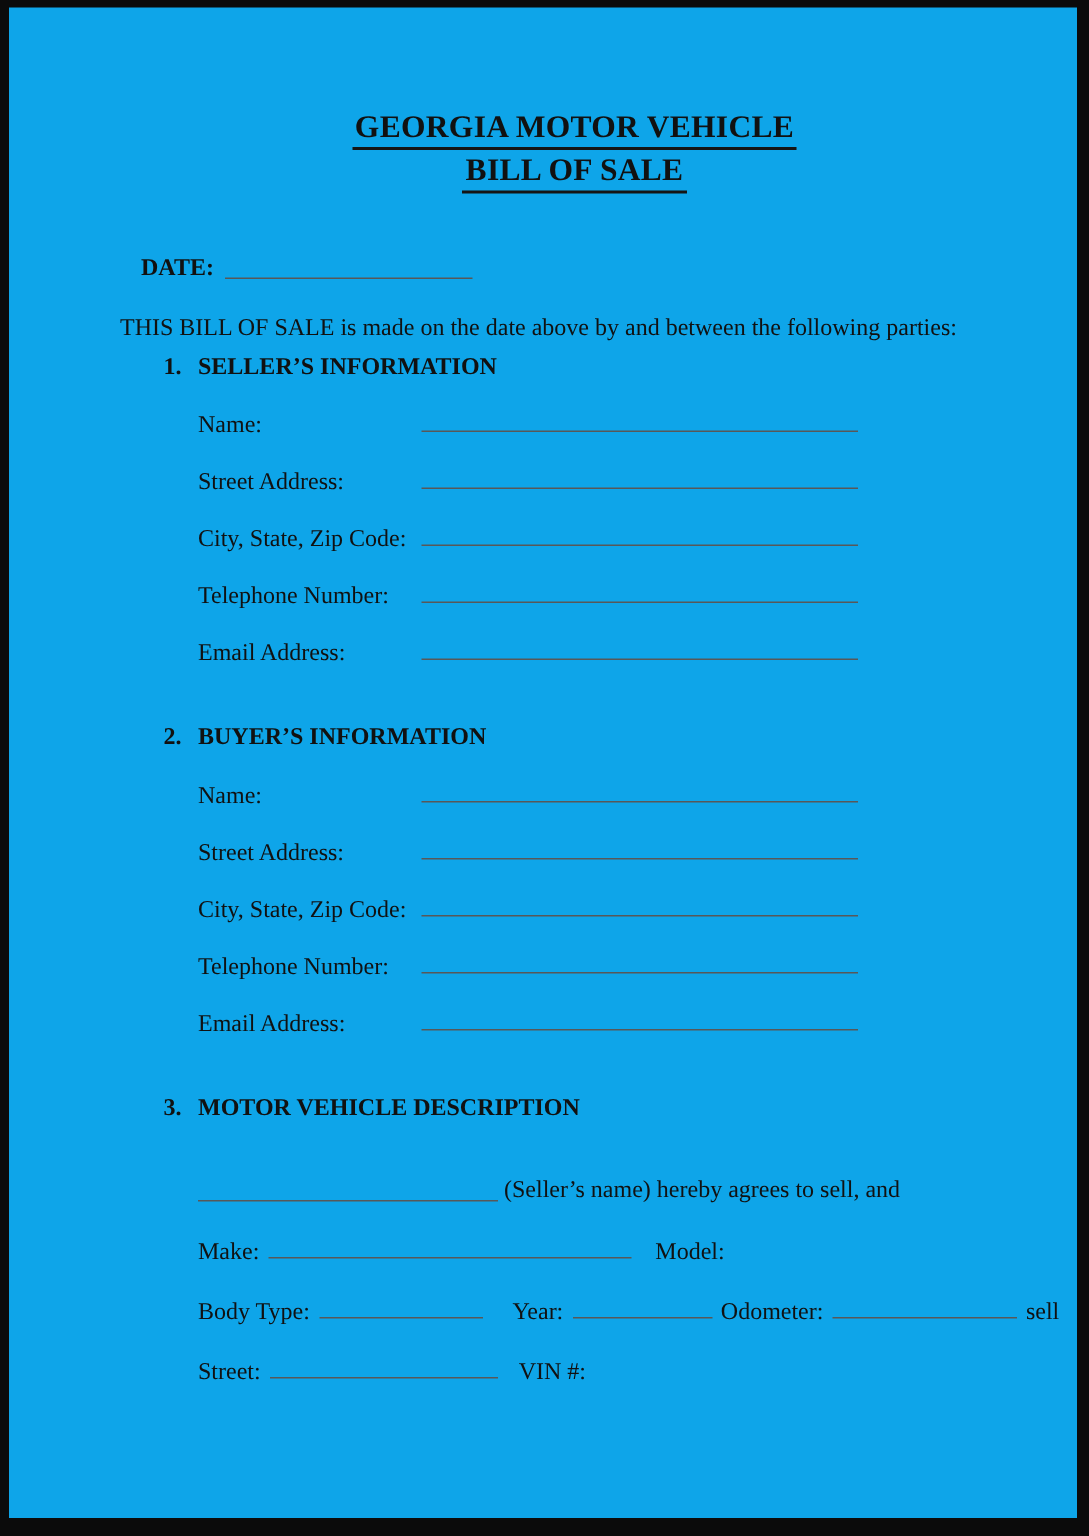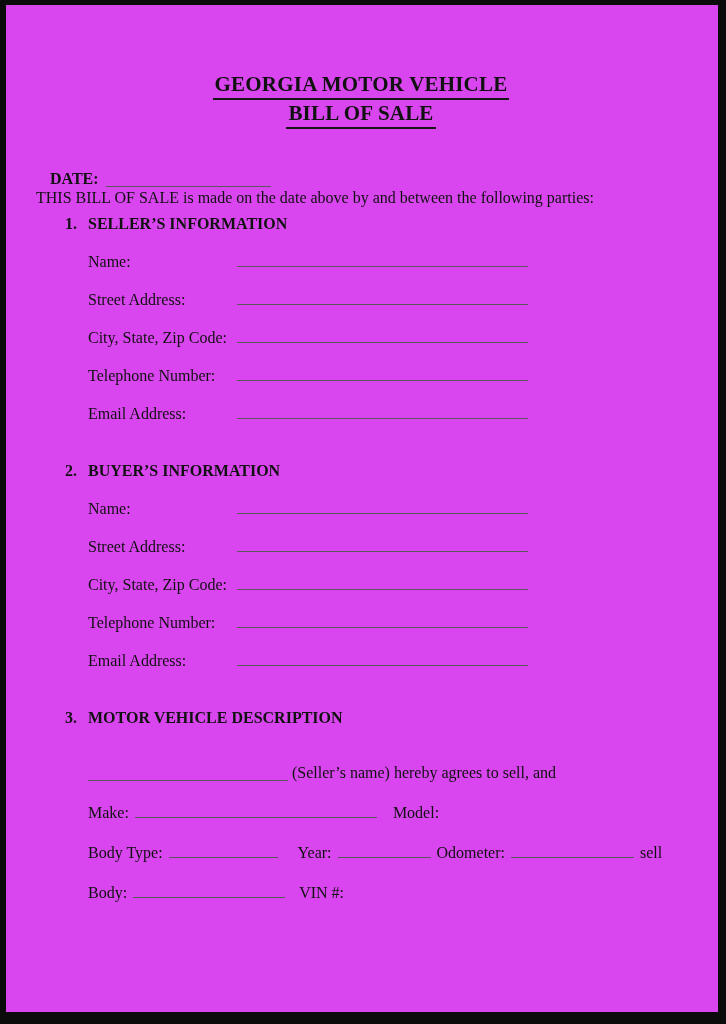--- a/index.html
+++ b/index.html
@@ -3,21 +3,22 @@
 <meta charset="utf-8">
 <style>
   * { margin:0; padding:0; box-sizing:border-box; }
   html,body { background:#ffffff; }
   body { width:726px; height:1024px; overflow:hidden; }
 
   .frame {
     width:726px; height:1024px;
     border-style:solid; border-color:#0b0b0b;
     border-width:5px 8px 12px 6px;
-    background:#d946ef;
+    background:#0ea5e9;
+    padding-left:44px;
   }
 
   .page {
     font-family:"Liberation Serif", serif;
     font-size:16px; line-height:19px;
     color:#111111;
     padding:66px 32px 0 30px;
     width:100%; height:100%;
   }
 
@@ -41,21 +42,21 @@
     border-bottom:1.5px solid #585858;
     vertical-align:baseline;
   }
   .w165 { width:165px; }
   .w200 { width:200px; }
 
   
   .date-row { margin-top:40px; }
   .bold { font-weight:bold;margin-left:14px; }
   .date-row .blank { margin-left:7px; }
-  .intro { }
+  .intro { margin-top:21px; }
 
   
   .sec { margin-top:38px; }
   .sec-first { margin-top:7px; }
   .sec-head { font-weight:bold; }
   .sec-num { display:inline-block; margin-left:29px; width:23px; }
   .sec-body { margin-left:52px; width:596px; }
 
   
   .frow {
@@ -181,21 +182,21 @@
           <span class="vlabel">Body Type:</span>
             <span class="blank vline lw109"></span>
             <span class="vlabel g20">Year:</span>
             <span class="blank vline lw93"></span>
             <span class="vlabel g6">Odometer:</span>
             <span class="blank vline lw123"></span>
             <span class="vlabel g6">sell</span>
         </div>
 
         <div class="vrow">
-          <span class="vlabel">Body:</span>
+          <span class="vlabel">Street:</span>
             <span class="blank vline lw152"></span>
             <span class="vlabel g14">VIN #:</span>
             <span class="blank vline fx"></span>
         </div>
 
       </div>
     </div>
 
   </div>
 </div>

